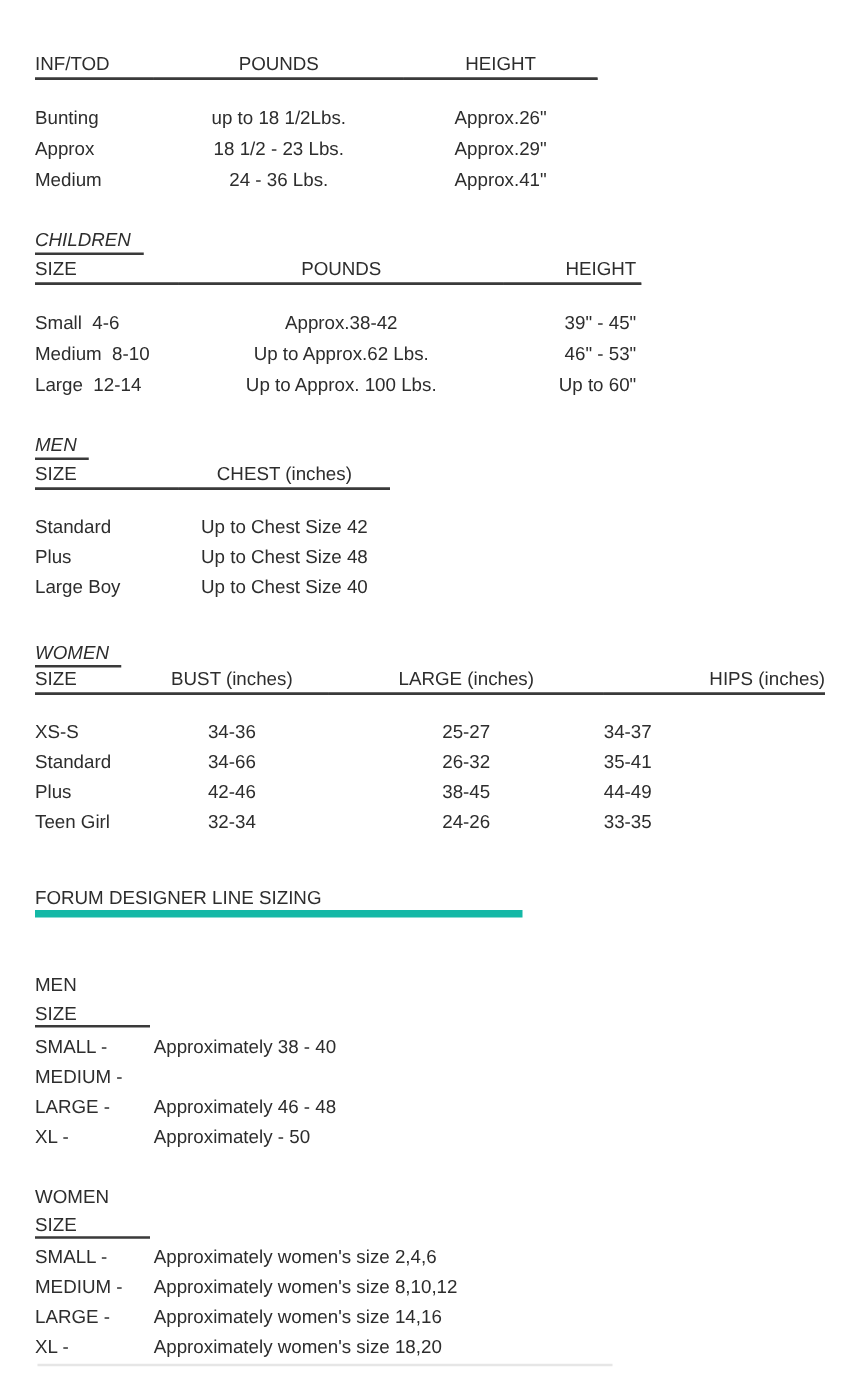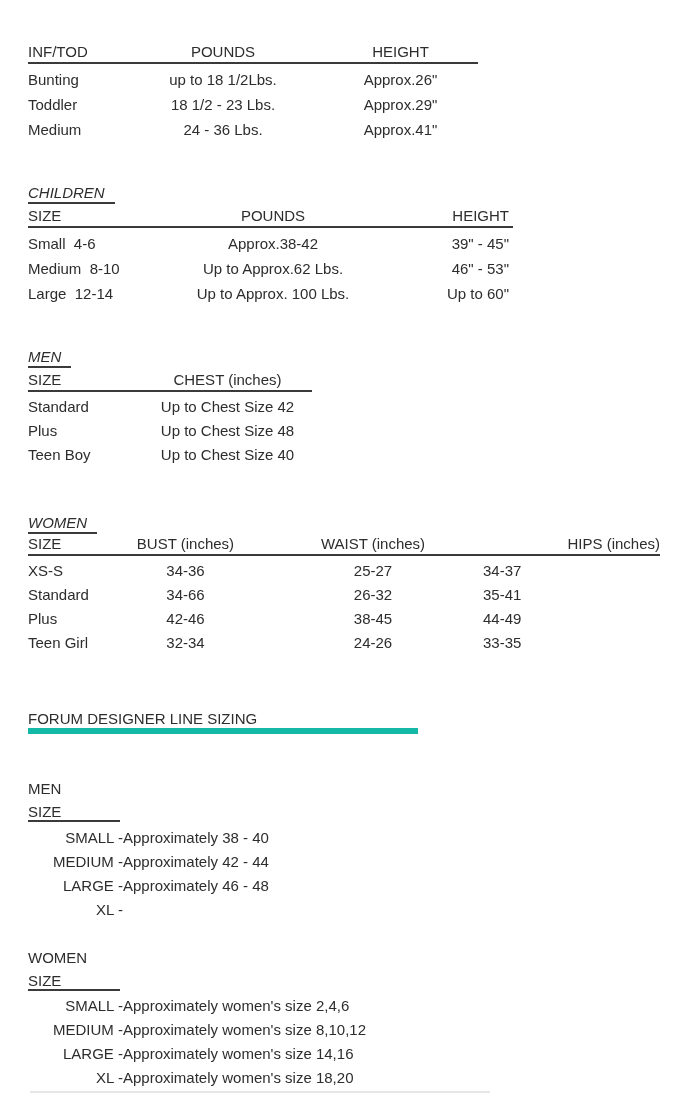--- a/index.html
+++ b/index.html
@@ -6,41 +6,41 @@
   .page {
     position:relative; width:670px; height:1100px; background:#ffffff;
     overflow:hidden; font-family:"Liberation Sans", sans-serif;
     font-size:15px; color:#2d2d2d;
   }
   .tbl { position:absolute; left:28px; border-collapse:collapse; table-layout:fixed; }
   .tbl th, .tbl td { white-space:pre; font-weight:normal; text-align:left; padding:0; overflow:visible; }
   .tbl thead tr { border-bottom:2px solid #3a3a3a; }
   .tbl th { line-height:20px; }
   .tbl td { line-height:25px; }
-  .tbl tbody tr:first-child td { padding-top:3px; }
+  .tbl tbody tr:first-child td { padding-top:18px; }
   .tbl.tight td { line-height:24px; }
   .c { text-align:center !important; }
   .r { text-align:right !important; }
   .pr4 { padding-right:4px !important; }
   .hips-td { text-align:center; padding-right:45px !important; }
   .title {
     position:absolute; left:28px; line-height:18px;
     border-bottom:2px solid #3a3a3a; padding-right:10px; white-space:pre;font-style:italic;
   }
   .forum-title {
     position:absolute; left:28px; width:390px; line-height:19px;
     border-bottom:6px solid #14b8a6; white-space:pre;
   }
   .dtitle { position:absolute; left:28px; line-height:16px; white-space:pre; }
   .dsize {
     position:absolute; left:28px; width:92px; line-height:17px;
     border-bottom:2px solid #3a3a3a; white-space:pre;
   }
   .drows { position:absolute; left:28px; }
-  .drow { display:flex; line-height:24px;text-align:right; }
+  .drow { display:flex; line-height:24px; }
   .dlabel { flex:0 0 95px; width:95px; white-space:pre; }
   .dvalue { white-space:pre; }
   .faint-line { position:absolute; top:1091px; left:30px; width:460px; height:2px; background:#e6e6e6; }
 </style>
 </head>
 <body>
 
 <div class="page">
 
   <table class="tbl" style="top:42px;">
@@ -56,21 +56,21 @@
         <th class="c">HEIGHT</th>
       </tr>
     </thead>
     <tbody>
       <tr>
         <td>Bunting</td>
         <td class="c">up to 18 1/2Lbs.</td>
         <td class="c">Approx.26"</td>
       </tr>
       <tr>
-        <td>Toddler</td>
+        <td>Approx</td>
         <td class="c">18 1/2 - 23 Lbs.</td>
         <td class="c">Approx.29"</td>
       </tr>
       <tr>
         <td>Medium</td>
         <td class="c">24 - 36 Lbs.</td>
         <td class="c">Approx.41"</td>
       </tr>
     </tbody>
   </table>
@@ -123,39 +123,39 @@
     <tbody>
       <tr>
         <td>Standard</td>
         <td class="c">Up to Chest Size 42</td>
       </tr>
       <tr>
         <td>Plus</td>
         <td class="c">Up to Chest Size 48</td>
       </tr>
       <tr>
-        <td>Teen Boy</td>
+        <td>Large Boy</td>
         <td class="c">Up to Chest Size 40</td>
       </tr>
     </tbody>
   </table>
 
   <div class="title" style="top:514px;">WOMEN</div>
   <table class="tbl tight" style="top:534px;">
     <colgroup>
         <col style="width:80px">
         <col style="width:155px">
         <col style="width:220px">
         <col style="width:177px">
       </colgroup>
     <thead>
       <tr>
         <th>SIZE</th>
         <th class="c">BUST (inches)</th>
-        <th class="c">WAIST (inches)</th>
+        <th class="c">LARGE (inches)</th>
         <th class="r">HIPS (inches)</th>
       </tr>
     </thead>
     <tbody>
       <tr>
         <td>XS-S</td>
         <td class="c">34-36</td>
         <td class="c">25-27</td>
         <td class="hips-td">34-37</td>
       </tr>
@@ -184,28 +184,28 @@
 
   <div class="dtitle" style="top:781px;">MEN</div>
   <div class="dsize" style="top:803px;">SIZE</div>
   <div class="drows" style="top:826px;">
     <div class="drow">
       <span class="dlabel">SMALL -</span>
       <span class="dvalue">Approximately 38 - 40</span>
     </div>
     <div class="drow">
       <span class="dlabel">MEDIUM -</span>
-      <span class="dvalue">Approximately 42 - 44</span>
     </div>
     <div class="drow">
       <span class="dlabel">LARGE -</span>
       <span class="dvalue">Approximately 46 - 48</span>
     </div>
     <div class="drow">
       <span class="dlabel">XL -</span>
+      <span class="dvalue">Approximately - 50</span>
     </div>
   </div>
 
   <div class="dtitle" style="top:950px;">WOMEN</div>
   <div class="dsize" style="top:972px;">SIZE</div>
   <div class="drows" style="top:994px;">
     <div class="drow">
       <span class="dlabel">SMALL -</span>
       <span class="dvalue">Approximately women's size 2,4,6</span>
     </div>

